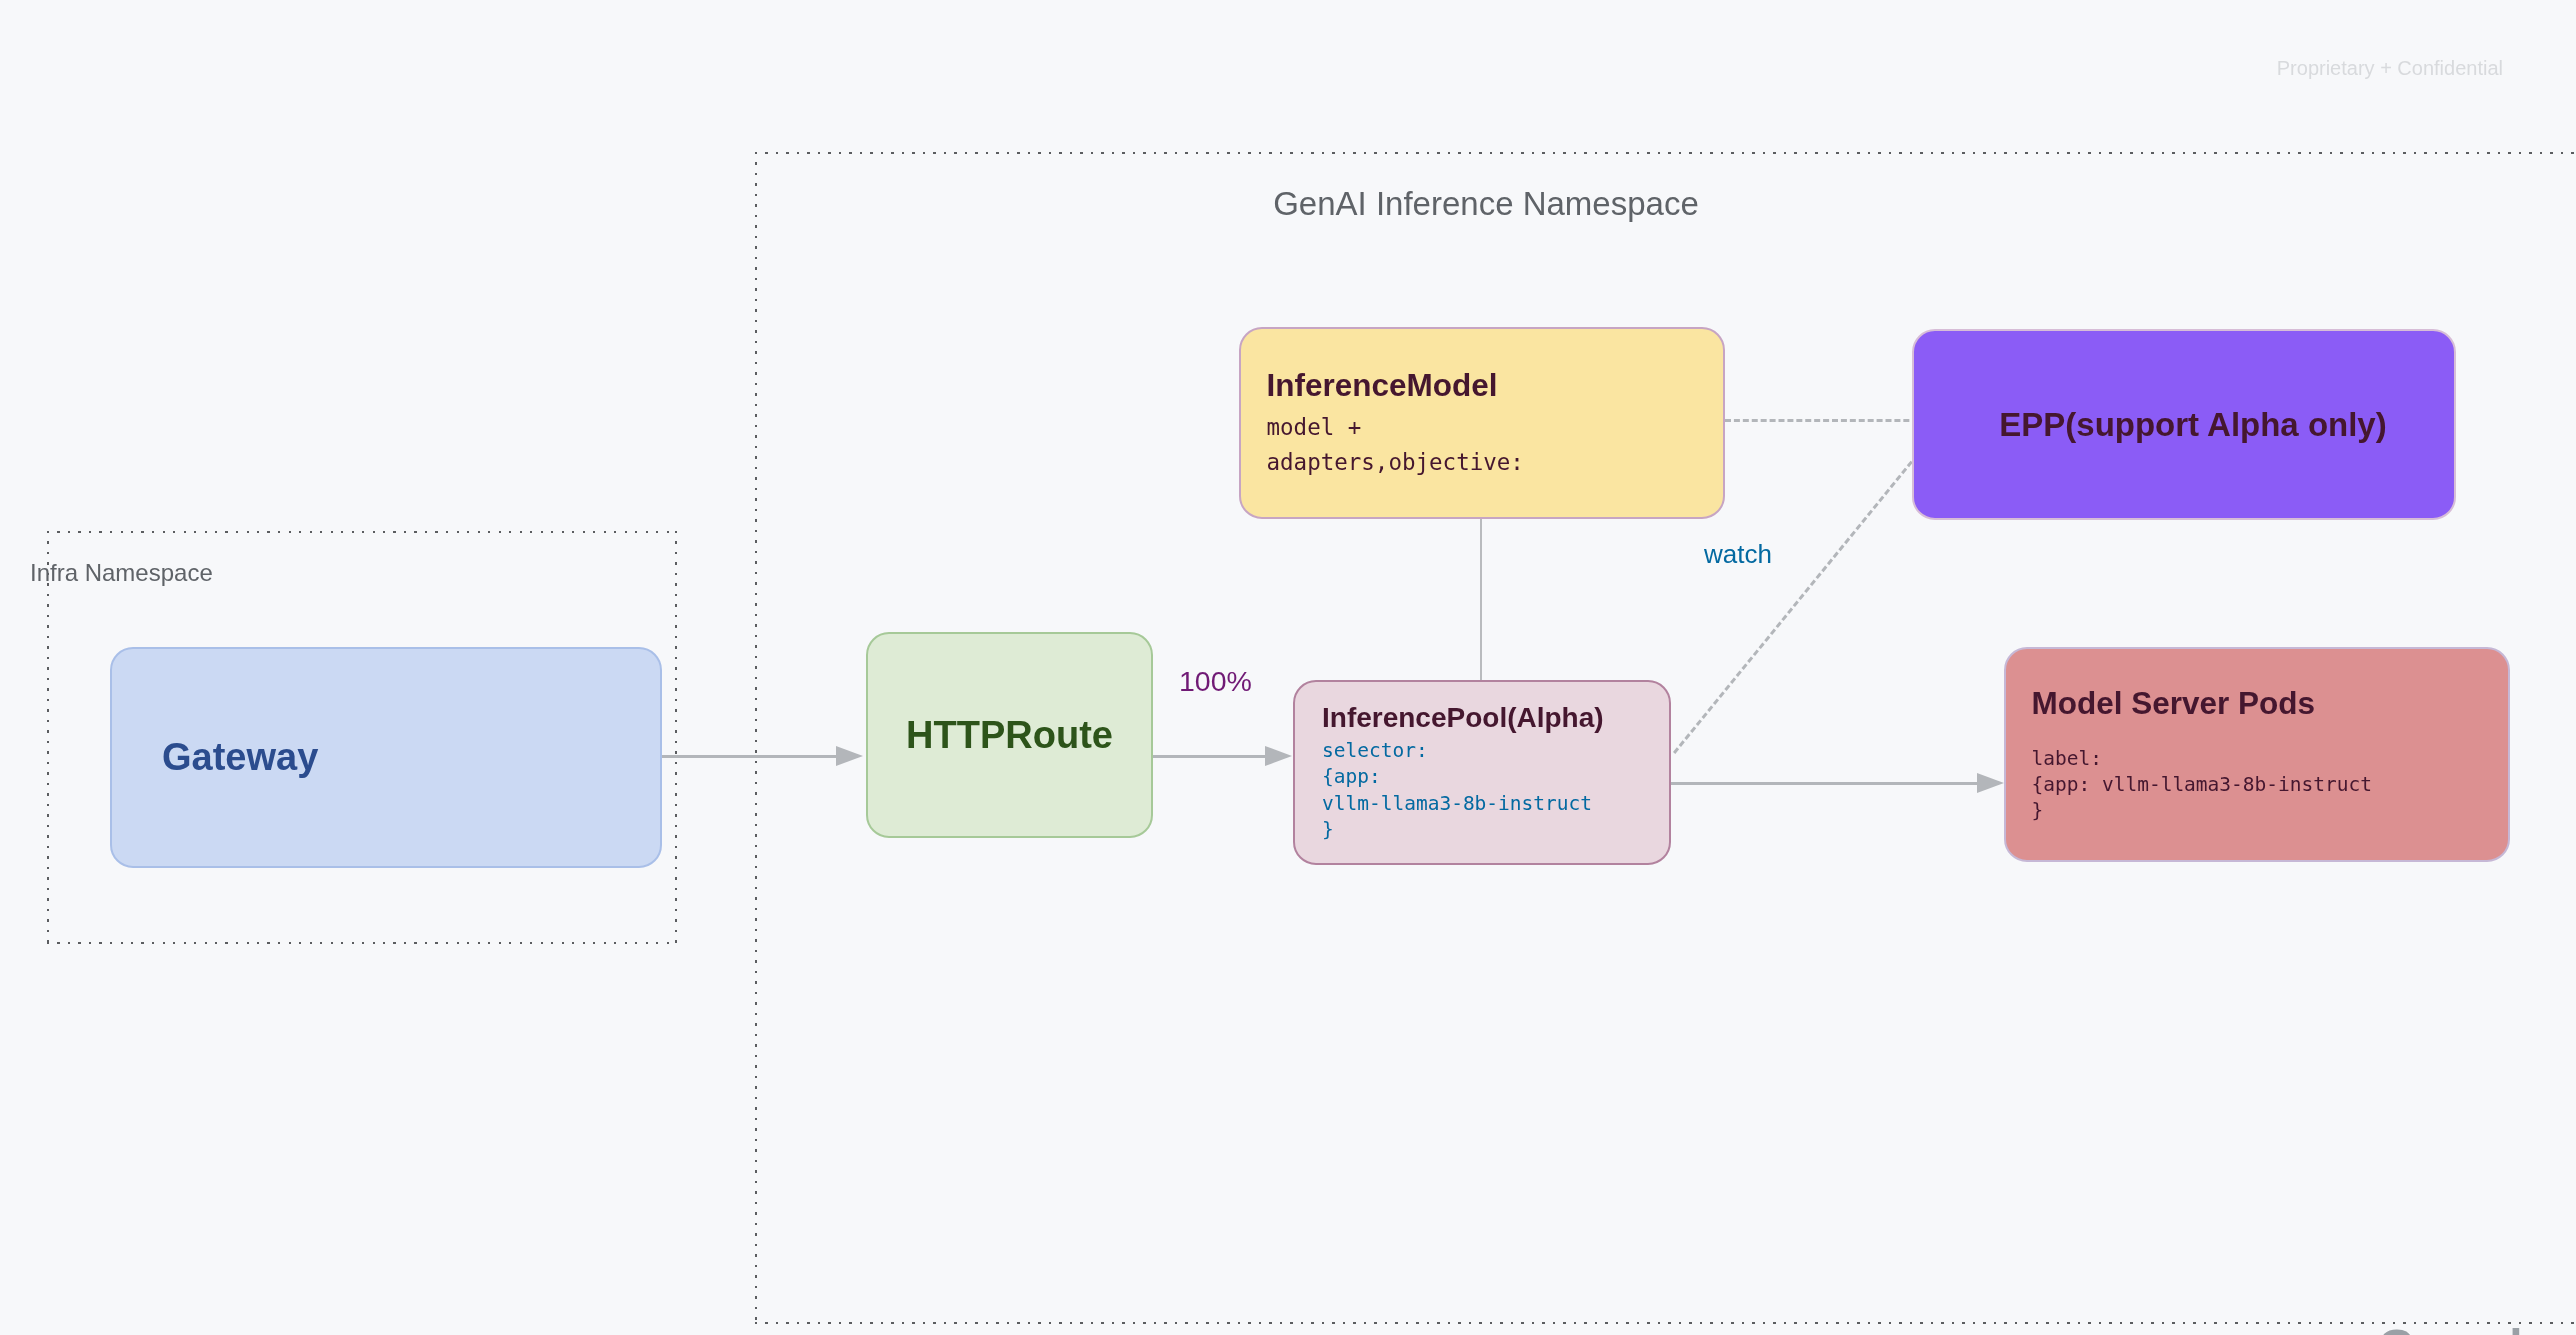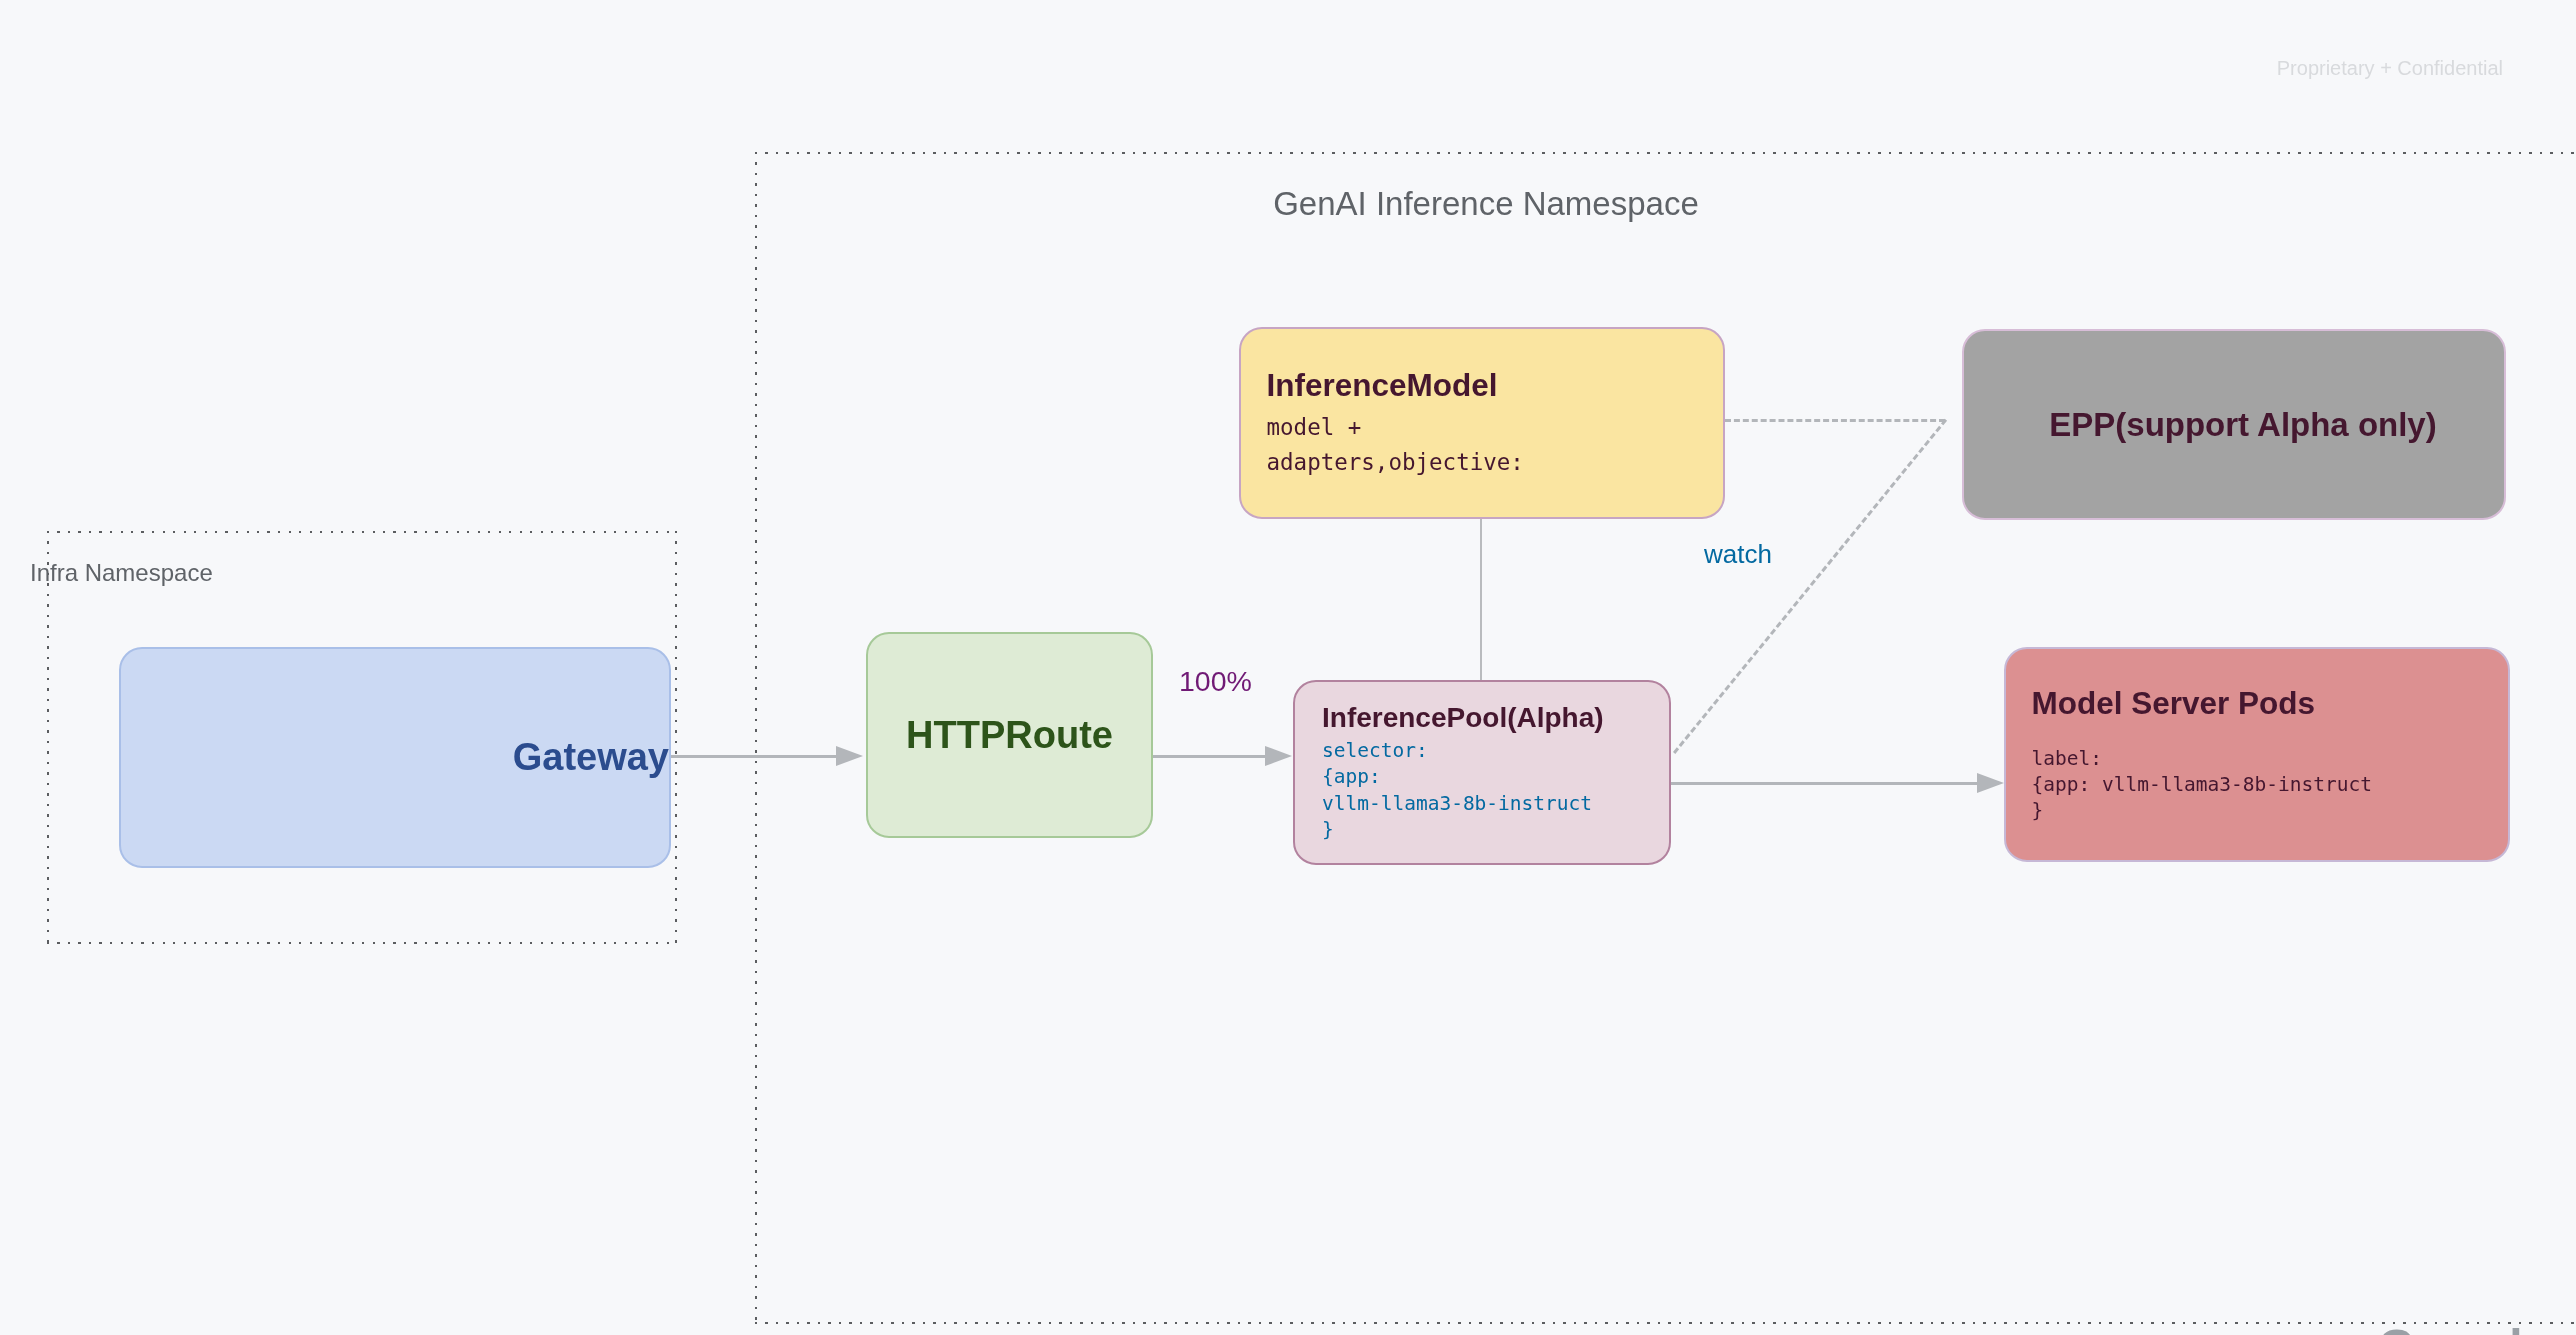--- a/index.html
+++ b/index.html
@@ -25,28 +25,28 @@
       background-position:0 0,0 100%,0 0;}
   .ns.infra{left:47px;top:531px;width:630px;height:413px;}
   .ns-title{position:absolute;color:#5f6368;}
   .genai-title{left:1111px;top:185px;width:750px;text-align:center;font-size:33px;}
   .infra-title{left:30px;top:559px;width:630px;text-align:left;font-size:24px;}
   
   .node{position:absolute;box-sizing:border-box;border-radius:23px;border:2.3px solid;
         display:flex;flex-direction:column;justify-content:center;}
   .node-title{font-weight:bold;}
   .node-body{font-family:"DejaVu Sans Mono",monospace;white-space:pre-line;}
-  .gateway{left:119px;top:647px;width:552px;height:221px;background:#cbd9f3;border-color:#a9bfe8;padding-left:50px;text-align:right;}
+  .gateway{left:110px;top:647px;width:552px;height:221px;background:#cbd9f3;border-color:#a9bfe8;padding-left:50px;}
   .gateway .node-title{font-size:38px;color:#2b4c8e;}
   .httproute{left:866px;top:632px;width:287px;height:206px;background:#deebd5;border-color:#a6c998;align-items:center;}
   .httproute .node-title{font-size:38px;color:#2d541a;}
   .inference-model{left:1239px;top:327px;width:486px;height:192px;background:#fae5a1;border-color:#c7a5c3;padding-left:25.5px;}
   .inference-model .node-title{font-size:31.5px;color:#45172f;margin-bottom:6px;}
   .inference-model .node-body{font-size:22.5px;line-height:1.55;color:#45172f;}
-  .epp{left:1962px;top:329px;width:544px;height:191px;background:#a3a3a3;border-color:#d7bdd7;align-items:center;padding-left:18px;}
+  .epp{left:1912px;top:329px;width:544px;height:191px;background:#8b5cf6;border-color:#d7bdd7;align-items:center;padding-left:18px;}
   .epp .node-title{font-size:33px;color:#45172f;}
   .inference-pool{left:1293px;top:680px;width:378px;height:185px;background:#e9d7df;border-color:#b2829e;padding-left:27px;}
   .inference-pool .node-title{font-size:28px;color:#45172f;margin-bottom:4.5px;}
   .inference-pool .node-body{font-size:19.5px;line-height:1.35;color:#0369a1;}
   .model-pods{left:2004px;top:647px;width:506px;height:215px;background:#dc9091;border-color:#c6b8d6;padding-left:25.5px;}
   .model-pods .node-title{font-size:31.5px;color:#45172f;margin-bottom:24px;}
   .model-pods .node-body{font-size:19.5px;line-height:1.35;color:#45172f;}
   
   .edge-line{position:absolute;height:3px;background:#b3b6ba;}
   .arrow-head{position:absolute;width:0;height:0;border-top:10.5px solid transparent;

